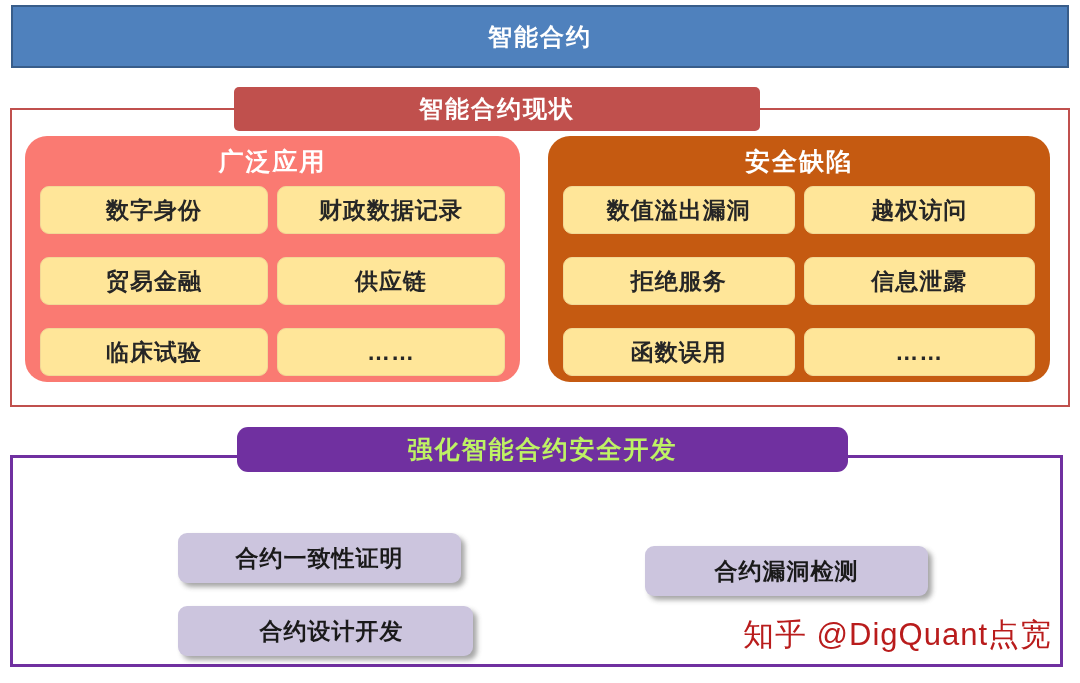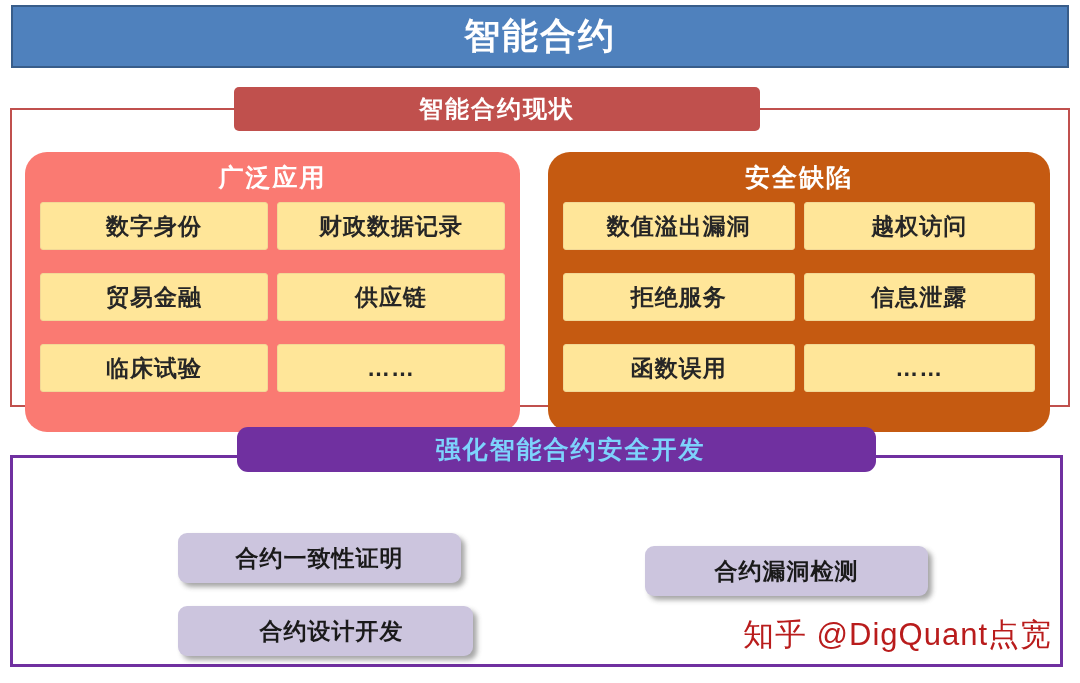--- a/index.html
+++ b/index.html
@@ -18,21 +18,21 @@
 
   
   .banner {
     position: absolute;
     left: 11px; top: 5px;
     width: 1054px; height: 59px;
     background: #4F81BD;
     border: 2px solid #385D8A;
     display: flex; align-items: center; justify-content: center;
     color: #ffffff;
-    font-size: 36px;
+    font-size: 24px;
     font-weight: bold;
     letter-spacing: 2px;
   }
 
   
   .status-outline {
     position: absolute;
     left: 10px; top: 108px;
     width: 1056px; height: 295px;
     border: 2px solid #C0504D;
@@ -48,22 +48,22 @@
     color: #ffffff;
     font-size: 24px;
     font-weight: bold;
     letter-spacing: 2px;
     z-index: 3;
   }
 
   
   .panel {
     position: absolute;
-    top: 152px;
-    height: 280px;
+    top: 136px;
+    height: 246px;
     border-radius: 22px;
     z-index: 2;
     box-sizing: border-box;
   }
   .panel-pink { left: 25px; width: 495px; background: #FA7A72; }
   .panel-orange { left: 548px; width: 502px; background: #C55A11; }
   .panel-header {
     height: 50px;
     display: flex; align-items: center; justify-content: center;
     color: #ffffff;
@@ -75,21 +75,21 @@
     display: grid;
     grid-template-columns: 1fr 1fr;
     column-gap: 9px;
     row-gap: 23px;
     padding: 0 15px;
   }
   .ybox {
     height: 46px;
     background: #FFE699;
     border: 1px solid #F2D896;
-    border-radius: 3px;
+    border-radius: 9px;
     display: flex; align-items: center; justify-content: center;
     color: #262626;
     font-size: 23px;
     font-weight: bold;
     letter-spacing: 1px;
   }
 
   
   .dev-outline {
     position: absolute;
@@ -99,26 +99,25 @@
     background: transparent;
     box-sizing: border-box;
   }
   .dev-header {
     position: absolute;
     left: 237px; top: 427px;
     width: 611px; height: 45px;
     background: #7030A0;
     border-radius: 11px;
     display: flex; align-items: center; justify-content: center;
-    color: #7dd3fc;
+    color: #bef264;
     font-size: 25px;
     font-weight: bold;
     letter-spacing: 2px;
     z-index: 3;
-    padding-left: 28px;
   }
   .lbox {
     position: absolute;
     width: 283px; height: 50px;
     background: #CCC5DE;
     border-radius: 9px;
     box-shadow: 4px 4px 5px rgba(60,60,60,0.45);
     display: flex; align-items: center; justify-content: center;
     color: #1a1a1a;
     font-size: 23px;

